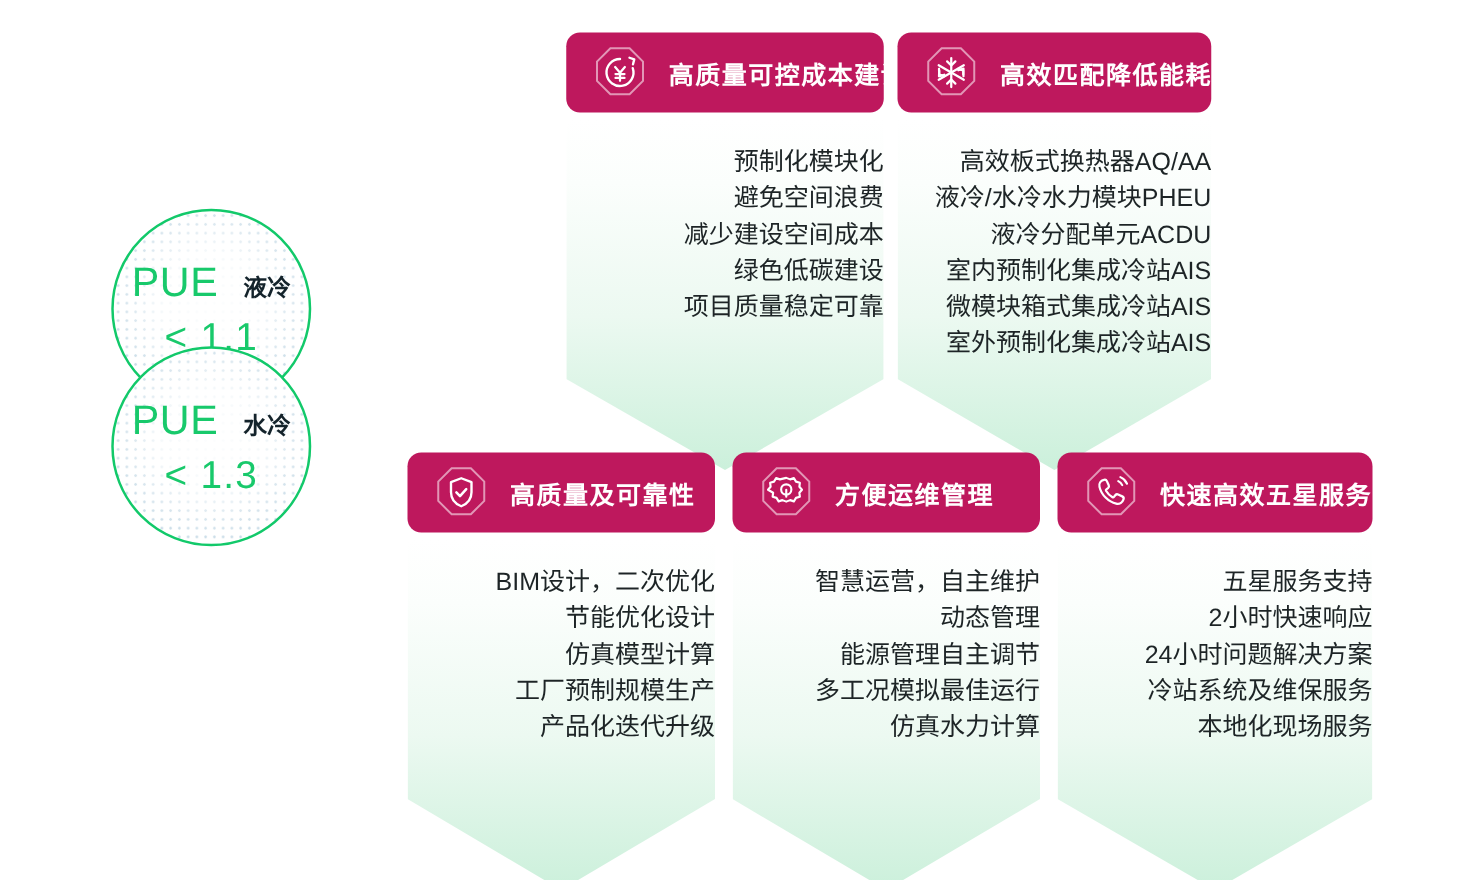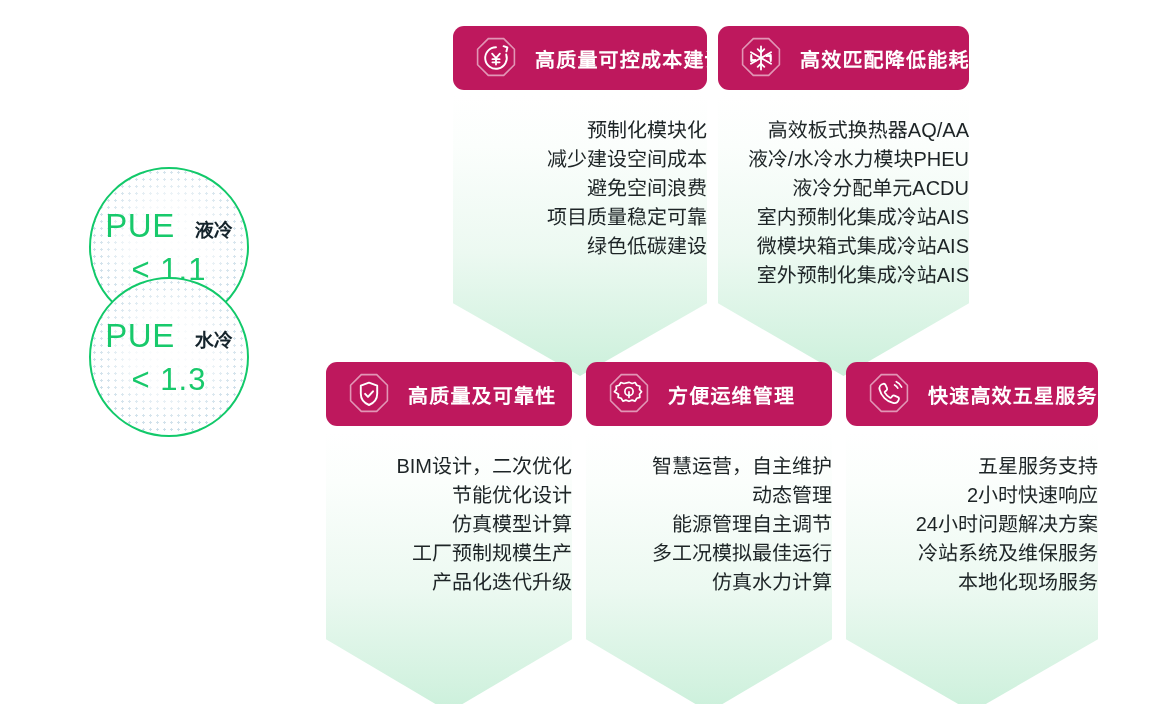--- a/index.html
+++ b/index.html
@@ -125,24 +125,24 @@
           <path d="M15.3 3.6h15.4L41.4 14.3v15.4L30.7 40.4H15.3L4.6 29.7V14.3z" stroke="#ffffff" stroke-opacity=".55" stroke-width="1.6" fill="none"></path>
           <path d="M23 12.2a10.8 10.8 0 1 0 10.2 7.3" stroke="#ffffff" stroke-width="1.9" fill="none" stroke-linecap="round"></path>
           <path d="M30.6 11.2l3.8 1.3-1 3.9" stroke="#ffffff" stroke-width="1.9" fill="none" stroke-linecap="round" stroke-linejoin="round"></path>
           <path d="M19.1 18.6l3.9 4.6 3.9-4.6M19.4 24.2h7.2M19.4 27.3h7.2M23 23.2v6.4" stroke="#ffffff" stroke-width="1.8" fill="none" stroke-linecap="round" stroke-linejoin="round"></path>
         </svg>
       </span>
       <span class="head-title">高质量可控成本建设</span>
     </div>
     <div class="card-body">
       <div class="line">预制化模块化</div>
+      <div class="line">避免空间浪费</div>
       <div class="line">减少建设空间成本</div>
-      <div class="line">避免空间浪费</div>
+      <div class="line">绿色低碳建设</div>
       <div class="line">项目质量稳定可靠</div>
-      <div class="line">绿色低碳建设</div>
     </div>
   </div>
 
   <div class="card" id="card-energy">
     <div class="card-head">
       <span class="head-icon">
         <svg width="46" height="46" viewBox="0 0 46 46" fill="none">
           <path d="M15.3 3.6h15.4L41.4 14.3v15.4L30.7 40.4H15.3L4.6 29.7V14.3z" stroke="#ffffff" stroke-opacity=".55" stroke-width="1.6" fill="none"></path>
           <g stroke="#ffffff" stroke-width="1.8" stroke-linecap="round" stroke-linejoin="round">
             <path d="M23 11.4v23.2"></path>

